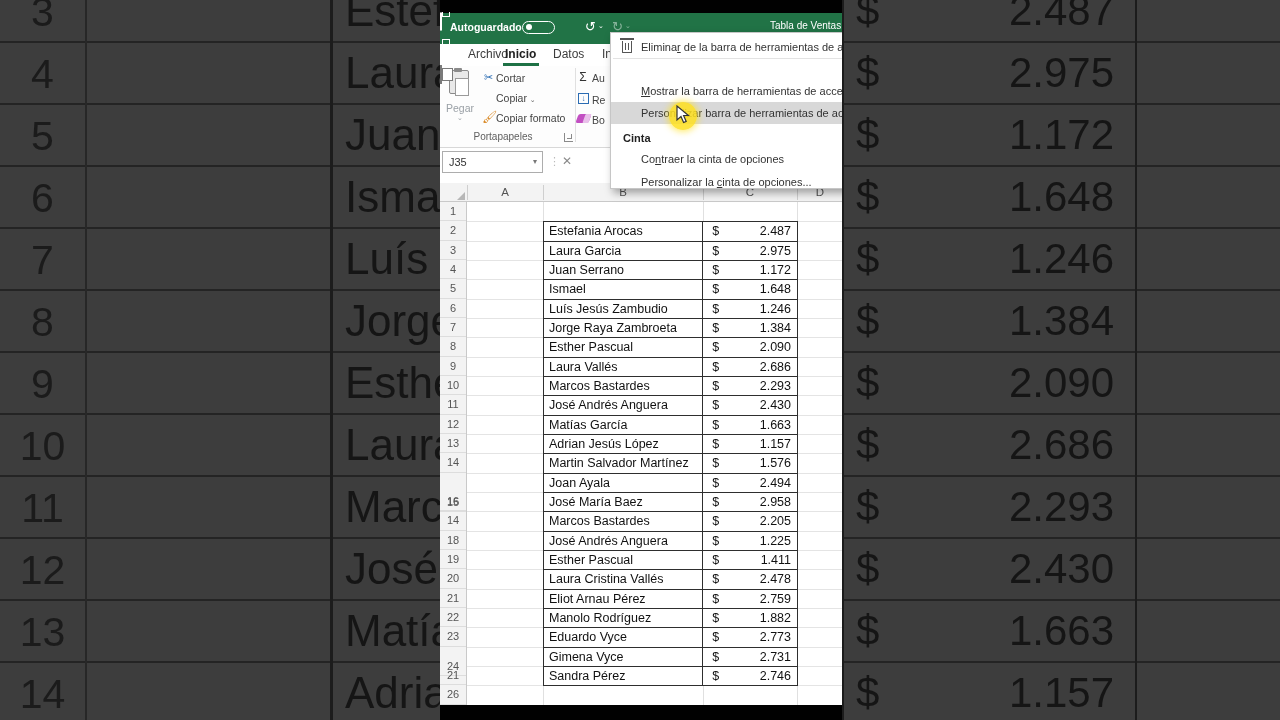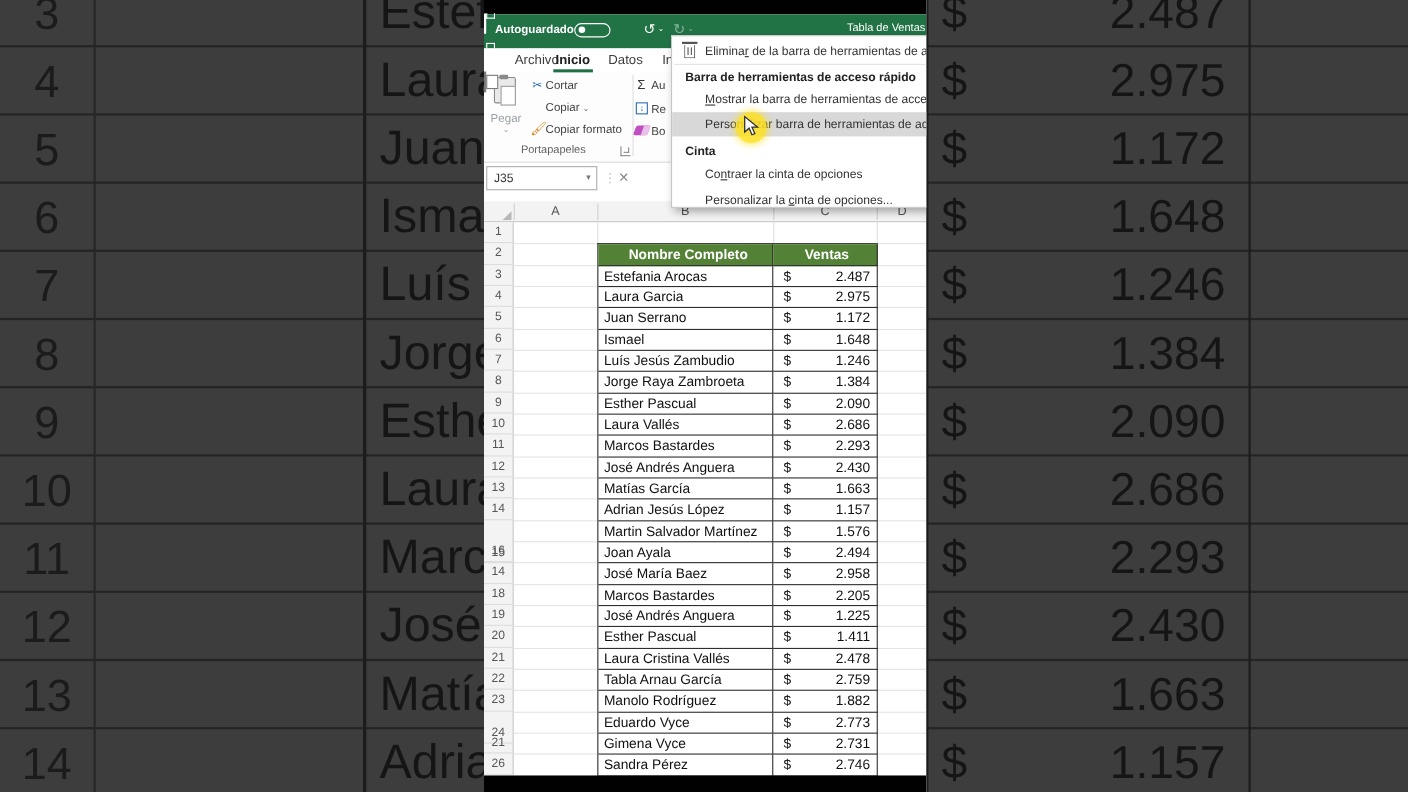--- a/index.html
+++ b/index.html
@@ -354,24 +354,20 @@
           <div class="gridline-h" style="top: 463.59px;"></div>
           <div class="gridline-h" style="top: 482.92px;"></div>
           <div class="gridline-h" style="top: 502.25px;"></div>
           <div class="gridline-h" style="top: 521.58px;"></div>
           <div class="gridline-v" style="left: 103px;"></div>
           <div class="gridline-v" style="left: 263px;"></div>
           <div class="gridline-v" style="left: 357px;"></div>
         </div>
       <div id="table">
           <div class="t-row">
-            <div class="t-cell t-name t-head">Nombre Completo</div>
-            <div class="t-cell t-val t-head" style="justify-content:center;">Ventas</div>
-          </div>
-          <div class="t-row">
             <div class="t-cell t-name">Estefania Arocas</div>
             <div class="t-cell t-val">
               <span>$</span>
               <span>2.487</span>
             </div>
           </div>
           <div class="t-row">
             <div class="t-cell t-name">Laura Garcia</div>
             <div class="t-cell t-val">
               <span>$</span>
@@ -491,21 +487,21 @@
             </div>
           </div>
           <div class="t-row">
             <div class="t-cell t-name">Laura Cristina Vallés</div>
             <div class="t-cell t-val">
               <span>$</span>
               <span>2.478</span>
             </div>
           </div>
           <div class="t-row">
-            <div class="t-cell t-name">Tabla Arnau García</div>
+            <div class="t-cell t-name">Eliot Arnau Pérez</div>
             <div class="t-cell t-val">
               <span>$</span>
               <span>2.759</span>
             </div>
           </div>
           <div class="t-row">
             <div class="t-cell t-name">Manolo Rodríguez</div>
             <div class="t-cell t-val">
               <span>$</span>
               <span>1.882</span>
@@ -536,21 +532,20 @@
     </div>
 
     <div class="black-bottom"></div>
 
     <div id="menu">
         <div id="m-sep"></div>
         <div class="m-item" style="top: 3px;">
           <span class="txt">Elimina<u>r</u> de la barra de herramientas de acceso rápido</span>
           <span id="trash-icon"></span>
         </div>
-        <div class="m-head" style="top: 28px;">Barra de herramientas de acceso rápido</div>
         <div class="m-item" style="top: 47px;">
           <span class="txt"><u>M</u>ostrar la barra de herramientas de acceso rápido</span>
         </div>
         <div class="m-item" id="m-highlight" style="top: 69px;">
           <span class="txt">Personalizar barra de herramientas de acceso rápido...</span>
         </div>
         <div class="m-head" style="top: 95px;">Cinta</div>
         <div class="m-item" style="top: 115px;">
           <span class="txt">Co<u>n</u>traer la cinta de opciones</span>
         </div>

